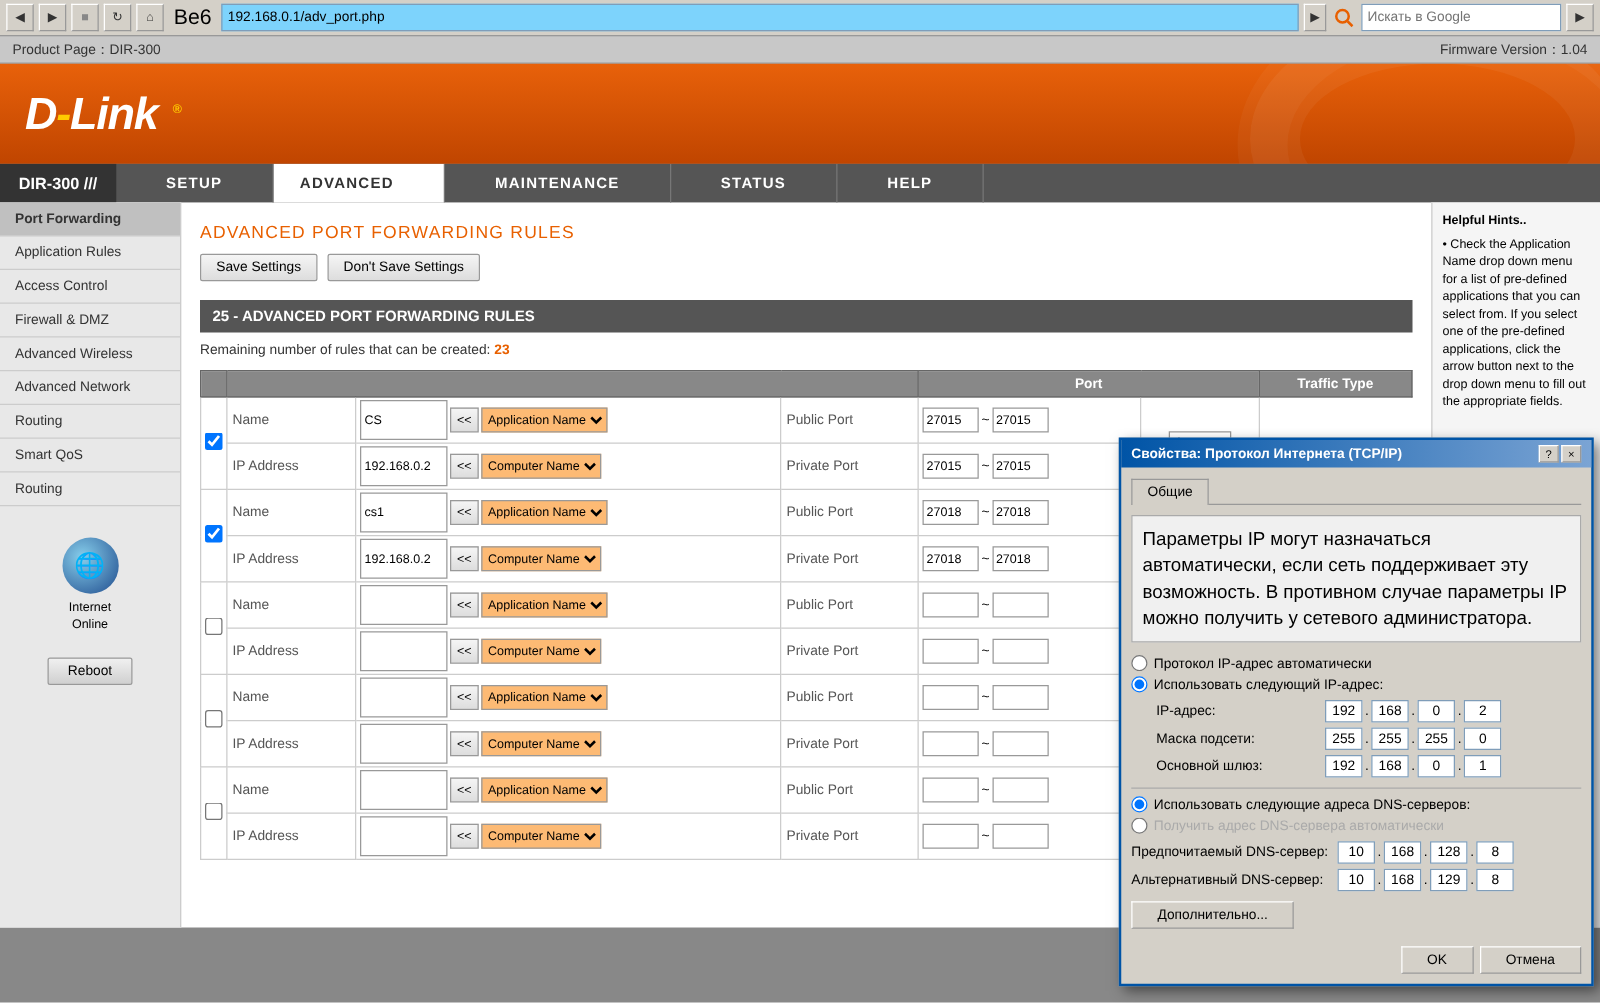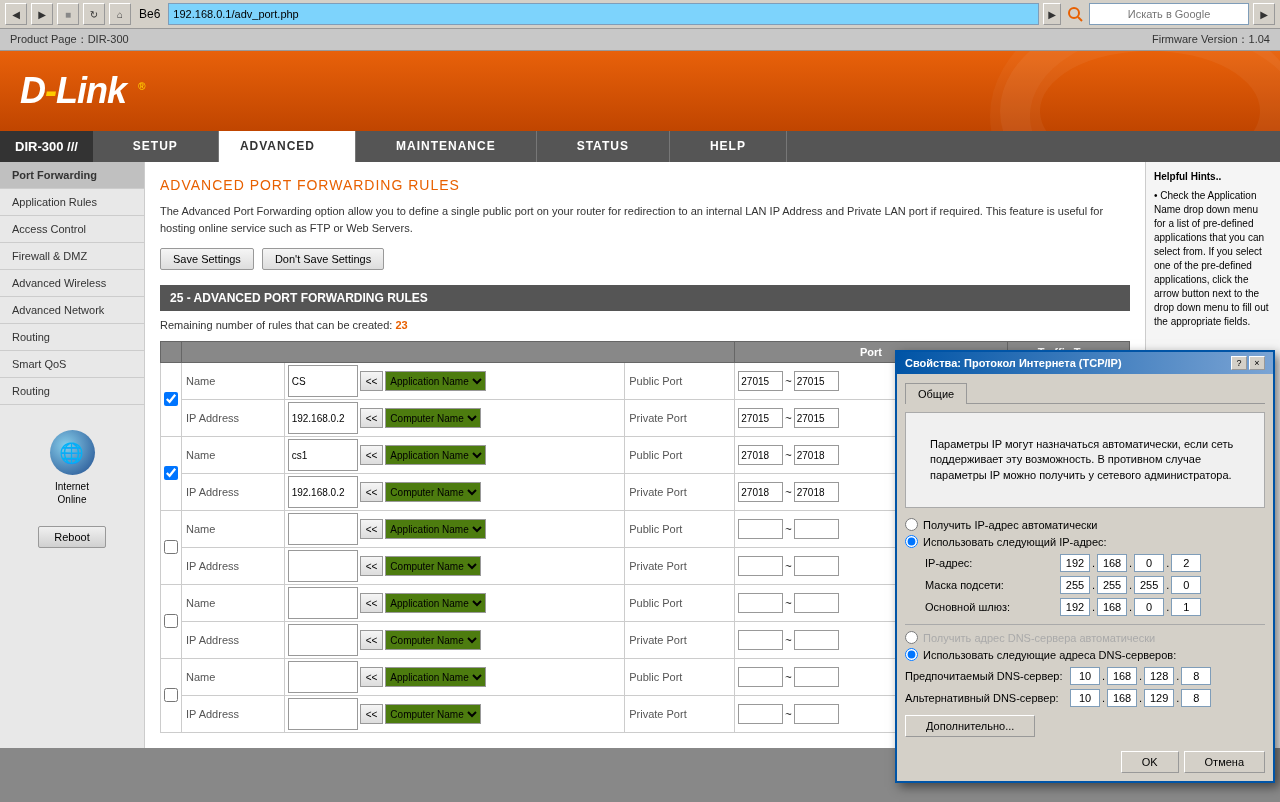--- a/index.html
+++ b/index.html
@@ -4,21 +4,21 @@
   <style>
     * { box-sizing: border-box; margin: 0; padding: 0; }
     body { font-family: Arial, sans-serif; font-size: 12px; background: #888; width: 1280px; min-height: 802px; }
 
     
     .browser-chrome { background: #d4d0c8; border-bottom: 1px solid #999; }
     .browser-toolbar { display: flex; align-items: center; padding: 3px 5px; gap: 4px; background: #d4d0c8; }
     .browser-btn { width: 22px; height: 22px; background: #d4d0c8; border: 1px solid #999; border-top-color: #fff; border-left-color: #fff; cursor: pointer; display: flex; align-items: center; justify-content: center; font-size: 10px; color: #333; }
     .browser-btn:disabled { opacity: 0.4; }
     .address-bar { flex: 1; height: 22px; border: 1px solid #7f9db9; background: #7dd3fc; padding: 0 4px; font-size: 11px; }
-    .search-bar { width: 160px; height: 22px; border: 1px solid #7f9db9; background: white; padding: 0 4px; font-size: 11px; text-align: center; }
+    .search-bar { width: 160px; height: 22px; border: 1px solid #7f9db9; background: white; padding: 0 4px; font-size: 11px; }
 
     
     .product-header { background: #c8c8c8; display: flex; justify-content: space-between; padding: 3px 10px; font-size: 11px; color: #333; border-bottom: 1px solid #999; }
 
     
     .dlink-banner { background: linear-gradient(to bottom, #e8610a, #c04500); height: 80px; display: flex; align-items: center; padding: 0 20px; position: relative; overflow: hidden; }
     .dlink-logo { color: white; font-size: 36px; font-weight: bold; font-style: italic; letter-spacing: -1px; }
     .dlink-logo span { color: #ffcc00; }
     .nav-tab { padding: 8px 40px; color: white; font-size: 12px; font-weight: bold; cursor: pointer; border-right: 1px solid #777; text-transform: uppercase; letter-spacing: 1px; }
     .nav-tab.active { background: white; color: #333; padding-left: 21px; }
@@ -60,21 +60,21 @@
     .remaining-count { color: #e86000; font-weight: bold; }
 
     
     .pf-table { width: 100%; border-collapse: collapse; font-size: 11px; }
     .pf-table th { background: #888; color: white; padding: 4px 6px; text-align: center; border: 1px solid #666; }
     .pf-table td { border: 1px solid #ccc; padding: 2px 3px; vertical-align: middle; }
 
     .field-row { display: flex; align-items: center; gap: 2px; }
     .field-input { width: 70px; height: 20px; border: 1px solid #999; padding: 15px 3px; font-size: 10px; }
     .small-btn { padding: 1px 5px; font-size: 10px; background: linear-gradient(to bottom, #f5f5f5, #ddd); border: 1px solid #999; cursor: pointer; height: 20px; }
-    .select-drop { height: 20px; font-size: 10px; border: 1px solid #999; background: #4d7c0f; }
+    .select-drop { height: 20px; font-size: 10px; border: 1px solid #999; background: #fdba74; }
     .port-range { display: flex; align-items: center; gap: 2px; }
     .port-input { width: 45px; height: 20px; border: 1px solid #999; padding: 0 2px; font-size: 10px; }
     .tilde { font-size: 11px; }
     .any-select { height: 20px; font-size: 10px; border: 1px solid #999; background: white; width: 50px; }
 
     
     .rule-checkbox { width: 14px; height: 14px; }
 
     
     .dialog-overlay { position: fixed; top: 0; left: 0; right: 0; bottom: 0; z-index: 100; }
@@ -82,21 +82,21 @@
     .dialog-titlebar { background: linear-gradient(to right, #0054a6, #7ba4d4); color: white; padding: 4px 8px; display: flex; justify-content: space-between; align-items: center; font-size: 12px; font-weight: bold; }
     .dialog-title-text { font-size: 11px; }
     .dialog-controls { display: flex; gap: 2px; }
     .dialog-ctrl-btn { width: 16px; height: 14px; background: #d4d0c8; border: 1px solid #999; border-top-color: #fff; border-left-color: #fff; font-size: 9px; cursor: pointer; display: flex; align-items: center; justify-content: center; }
     .dialog-body { padding: 8px; }
     .tab-bar { display: flex; margin-bottom: 8px; border-bottom: 1px solid #999; }
     .tab-item { padding: 4px 12px; background: #c8c4bc; border: 1px solid #999; border-bottom: none; cursor: pointer; font-size: 11px; margin-right: 2px; position: relative; top: 1px; }
     .tab-item.active { background: #d4d0c8; z-index: 1; text-align: center; }
 
     .dialog-content { font-size: 11px; }
-    .info-text { margin-bottom: 10px; line-height: 1.4; font-size: 11px; border: 1px solid #aaa; padding: 24px; background: #f0f0f0; }
+    .info-text { margin-bottom: 10px; line-height: 1.4; font-size: 15px; border: 1px solid #aaa; padding: 8px; background: #f0f0f0; }
 
     .radio-group { margin-bottom: 6px; }
     .radio-row { display: flex; align-items: center; gap: 5px; margin-bottom: 4px; }
     .radio-row input[type=radio] { margin: 0; }
 
     .ip-fields-section { margin-left: 20px; margin-bottom: 8px; }
     .ip-field-row { display: flex; align-items: center; margin-bottom: 4px; gap: 5px; }
     .ip-field-label { width: 130px; font-size: 11px; }
     .ip-boxes { display: flex; align-items: center; gap: 2px; }
     .ip-box { width: 30px; height: 18px; border: 1px solid #7f9db9; text-align: center; font-size: 11px; background: white; }
@@ -114,21 +114,21 @@
 </head>
 <body>
 
 <div class="browser-chrome">
   <div class="browser-toolbar">
     <button class="browser-btn">◀</button>
     <button class="browser-btn">▶</button>
     <button class="browser-btn" style="color:#888">■</button>
     <button class="browser-btn">↻</button>
     <button class="browser-btn">⌂</button>
-    <span style="padding:0 4px; font-size:12px;">Ве6</span>
+    <span style="padding:0 4px; font-size:17px;">Ве6</span>
     <input class="address-bar" value="192.168.0.1/adv_port.php" style="">
     <button class="browser-btn" style="width:18px">▶</button>
     <span style="width:20px;height:20px;display:flex;align-items:center;justify-content:center;">
       <svg width="16" height="16" viewBox="0 0 16 16">
           <circle cx="7" cy="7" r="5" fill="none" stroke="#e86000" stroke-width="2"></circle>
           <line x1="11" y1="11" x2="15" y2="15" stroke="#e86000" stroke-width="2"></line>
         </svg>
     </span>
     <input class="search-bar" placeholder="Искать в Google" style="">
     <button class="browser-btn">▶</button>
@@ -175,21 +175,20 @@
       <div class="globe-icon">🌐</div>
       <div style="font-size:10px;line-height:1.3;">Internet<br>Online</div>
     </div>
     <div class="sidebar-reboot">
       <button class="reboot-btn">Reboot</button>
     </div>
   </div>
 
   <div class="content">
     <div class="page-title">ADVANCED PORT FORWARDING RULES</div>
-    <div class="desc-text">The Advanced Port Forwarding option allow you to define a single public port on your router for redirection to an internal LAN IP Address and Private LAN port if required. This feature is useful for hosting online service such as FTP or Web Servers.</div>
     <div class="action-buttons">
       <button class="btn">Save Settings</button>
       <button class="btn">Don't Save Settings</button>
     </div>
     <div class="rules-header">25 - ADVANCED PORT FORWARDING RULES</div>
     <div class="remaining-text">
       <span>Remaining number of rules that can be created:</span> <span class="remaining-count">23</span>
     </div>
 
     <table class="pf-table">
@@ -469,21 +468,21 @@
     <div class="dialog-body">
       <div class="tab-bar">
         <div class="tab-item active">Общие</div>
       </div>
       <div class="dialog-content">
         <div class="info-text">Параметры IP могут назначаться автоматически, если сеть поддерживает эту возможность. В противном случае параметры IP можно получить у сетевого администратора.</div>
 
         <div class="radio-group">
           <div class="radio-row">
             <input type="radio" name="ip_mode" style="">
-            <label>Получить IP-адрес автоматически</label>
+            <label>Протокол IP-адрес автоматически</label>
           </div>
           <div class="radio-row">
             <input type="radio" name="ip_mode" checked="" style="">
             <label>Использовать следующий IP-адрес:</label>
           </div>
         </div>
 
         <div class="ip-fields-section">
           <div class="ip-field-row">
             <span class="ip-field-label">IP-адрес:</span>
@@ -520,26 +519,26 @@
               <span class="ip-dot">.</span>
               <input class="ip-box" value="1" style="">
             </div>
           </div>
         </div>
 
         <hr class="divider">
 
         <div class="radio-group">
           <div class="radio-row">
+            <input type="radio" name="dns_mode" checked="" style="">
+            <label>Использовать следующие адреса DNS-серверов:</label>
+          </div>
+          <div class="radio-row">
             <input type="radio" name="dns_mode" style="">
             <label class="disabled-text">Получить адрес DNS-сервера автоматически</label>
-          </div>
-          <div class="radio-row">
-            <input type="radio" name="dns_mode" checked="" style="">
-            <label>Использовать следующие адреса DNS-серверов:</label>
           </div>
         </div>
 
         <div class="dns-section ip-fields-section">
           <div class="ip-field-row">
             <span class="ip-field-label" style="width:160px;">Предпочитаемый DNS-сервер:</span>
             <div class="ip-boxes">
               <input class="ip-box" value="10" style="">
               <span class="ip-dot">.</span>
               <input class="ip-box" value="168" style="">

